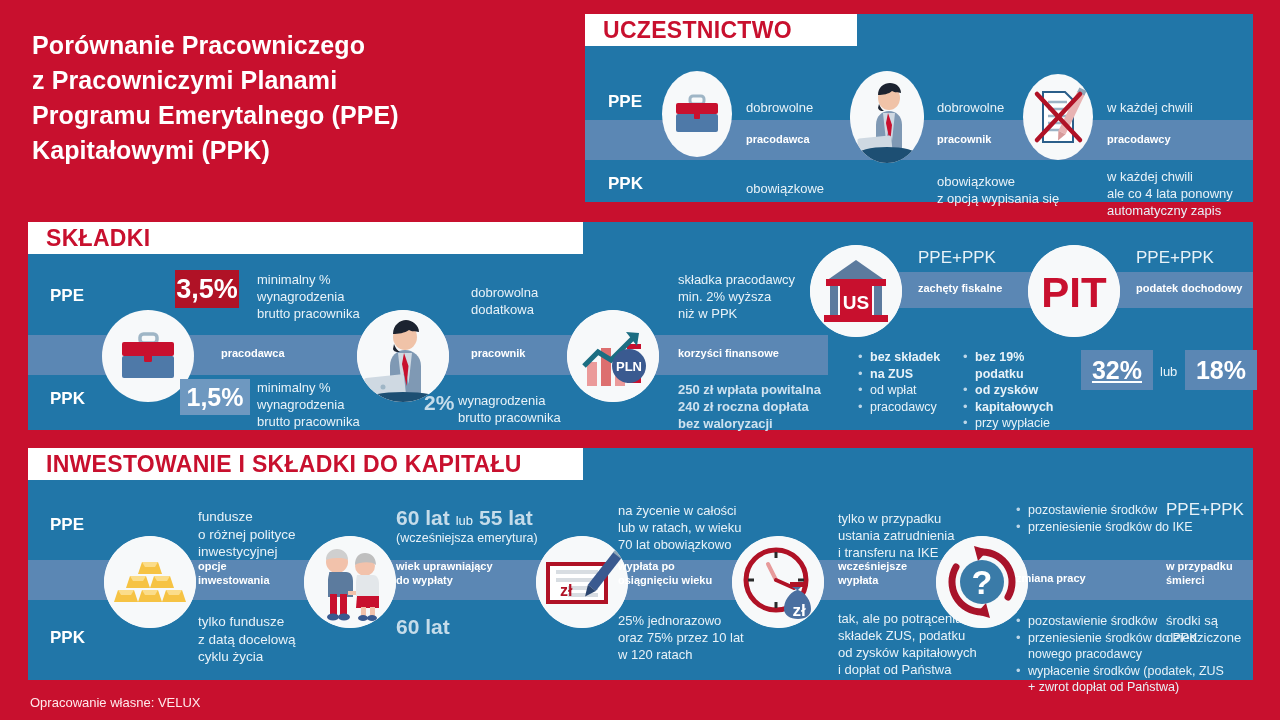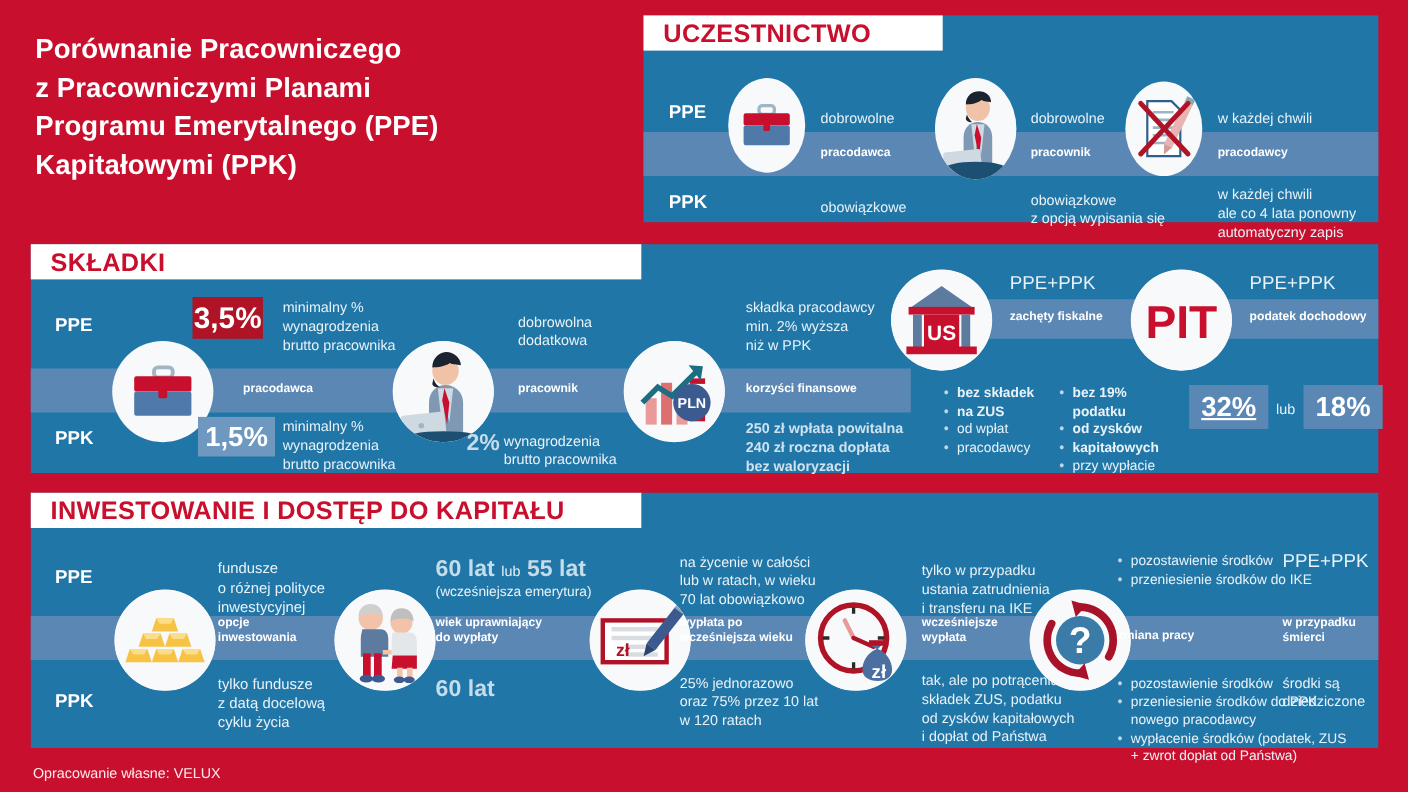--- a/index.html
+++ b/index.html
@@ -262,21 +262,21 @@
     </div>
     <div class="hdr-pp" style="left:1108px; top:26px;">PPE+PPK</div>
     <div class="caption" style="left:1108px; top:60px;">podatek dochodowy</div>
     <div class="chip tax" style="left:1053px; top:128px; width:72px; height:40px;text-decoration:underline;">32%</div>
     <div class="txt" style="left:1132px; top:142px;">lub</div>
     <div class="chip tax" style="left:1157px; top:128px; width:72px; height:40px;">18%</div>
   </div>
 
   <div class="panel" style="left:28px; top:448px; width:1225px; height:232px;">
     <div class="panel-head" style="width:555px;">
-      <span>INWESTOWANIE I DOSTĘP DO KAPITAŁU</span>
+      <span>INWESTOWANIE I SKŁADKI DO KAPITAŁU</span>
     </div>
     <div class="band" style="top:112px;"></div>
 
     <div class="rowlabel" style="left:22px; top:67px;">PPE</div>
     <div class="rowlabel" style="left:22px; top:180px;">PPK</div>
 
     <div class="well" style="left:76px; top:88px; width:92px; height:92px;">
       <svg width="92" height="92" viewBox="0 0 92 92">
         <circle cx="46" cy="46" r="46" fill="#f7f9fa"></circle>
         <g>
@@ -352,21 +352,21 @@
           <rect x="57" y="12" width="10" height="42" fill="#3a5a90"></rect>
           <path d="M57 54l5 11 5-11z" fill="#2c466f"></path>
           <rect x="57" y="8" width="10" height="5" fill="#8fa6b8"></rect>
         </g>
       </svg>
     </div>
     <div class="txt" style="left:590px; top:55px; white-space:pre-line;">na życenie w całości
 lub w ratach, w wieku
 70 lat obowiązkowo</div>
     <div class="caption" style="left:590px; top:112px; white-space:pre-line;">wypłata po
-wcześniejsza wieku</div>
+osiągnięciu wieku</div>
     <div class="txt" style="left:590px; top:165px; white-space:pre-line;">25% jednorazowo
 oraz 75% przez 10 lat
 w 120 ratach</div>
 
     <div class="well" style="left:704px; top:88px; width:92px; height:92px;">
       <svg width="92" height="92" viewBox="0 0 92 92">
         <circle cx="46" cy="46" r="46" fill="#f7f9fa"></circle>
         <circle cx="44" cy="44" r="30" fill="none" stroke="#b01226" stroke-width="5"></circle>
         <g stroke="#2a2a2a" stroke-width="3">
           <line x1="44" y1="16" x2="44" y2="22"></line>

